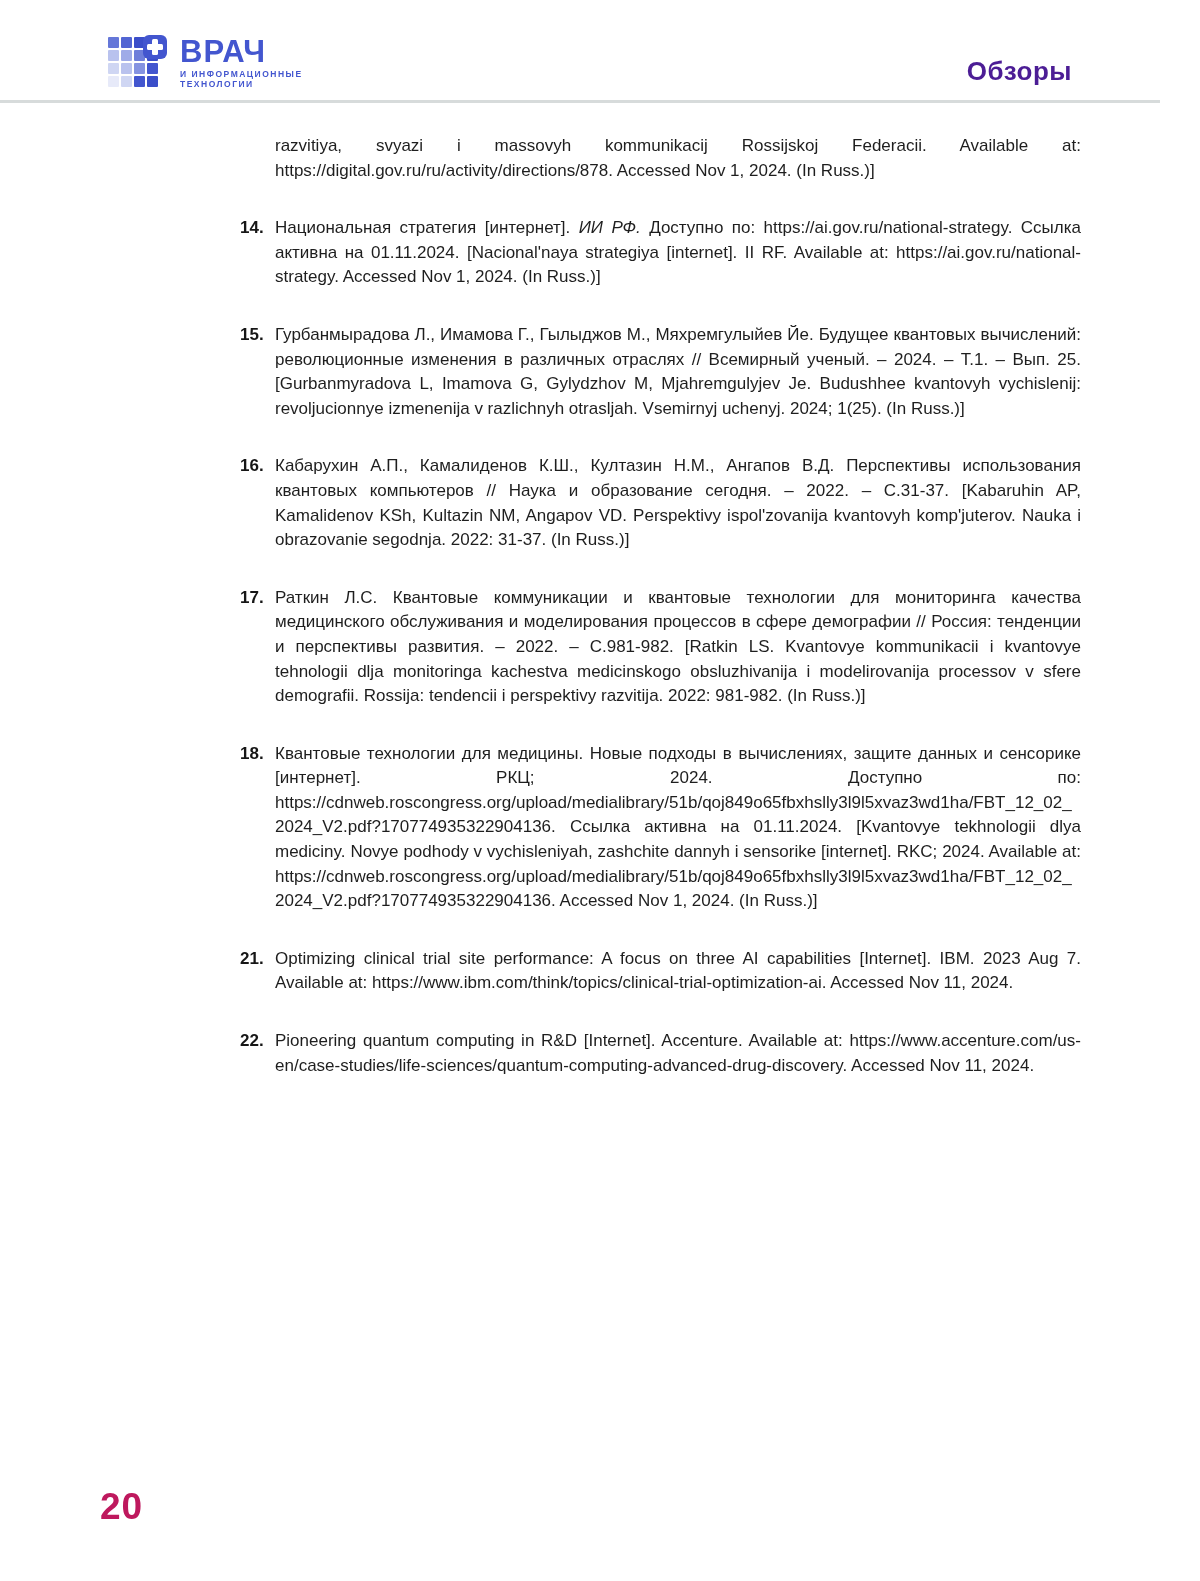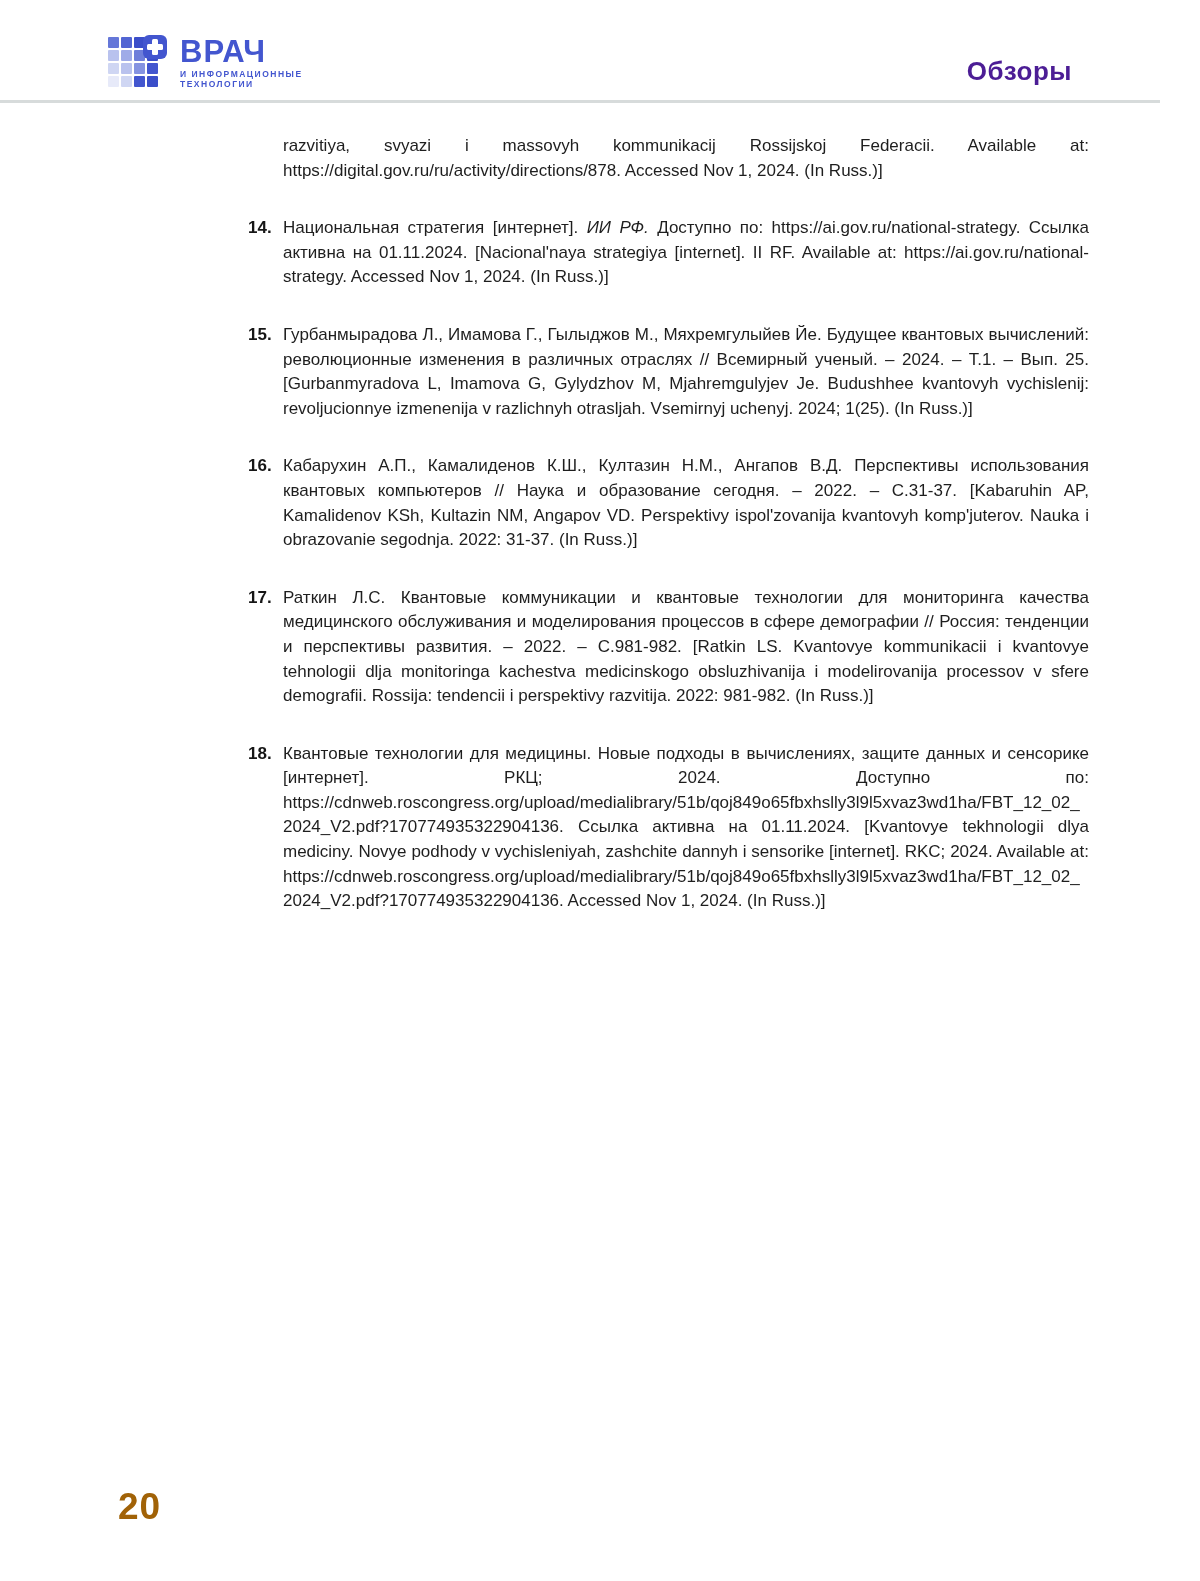--- a/index.html
+++ b/index.html
@@ -42,40 +42,40 @@
     margin-top:3px;
     font-size:8.5px;line-height:10px;font-weight:700;
     color:#4356cf;letter-spacing:1.5px;
   }
   .section-label{
     position:absolute;right:128px;top:56px;
     font-size:26px;font-weight:700;color:#4c1d95;letter-spacing:0.5px;
   }
   
   .refs{
-    position:absolute;left:248px;top:134px;width:841px;
+    position:absolute;left:240px;top:134px;width:841px;
     font-size:17px;line-height:24.6px;color:#1e1e1e;
   }
   .cont{
     margin:0 0 0 35px;
     text-align:justify;overflow-wrap:anywhere;
   }
   ol.ref-list{list-style:none;margin:0;padding:0;}
   .ref{display:flex;align-items:flex-start;margin-top:33px;}
   .ref .num{
     flex:0 0 35px;width:35px;font-weight:700;color:#161616;
   }
   .ref .txt{
     flex:1 1 auto;text-align:justify;overflow-wrap:anywhere;
   }
   .ref .txt em{font-style:italic;}
   
   .page-number{
-    position:absolute;left:118px;top:1486px;
-    font-size:37px;font-weight:700;color:#a16207;letter-spacing:1px;
+    position:absolute;left:100px;top:1486px;
+    font-size:37px;font-weight:700;color:#be185d;letter-spacing:1px;
   }
 </style>
 </head>
 <body>
 
 <div class="page">
 
   <div class="header">
     <div class="logo">
       <div class="logo-mark">
@@ -127,18 +127,26 @@
         <span class="txt">Кабарухин А.П., Камалиденов К.Ш., Култазин Н.М., Ангапов В.Д. Перспективы использования квантовых компьютеров // Наука и образование сегодня. – 2022. – С.31-37. [Kabaruhin AP, Kamalidenov KSh, Kultazin NM, Angapov VD. Perspektivy ispol'zovanija kvantovyh komp'juterov. Nauka i obrazovanie segodnja. 2022: 31-37. (In Russ.)]</span>
       </li>
       <li class="ref">
         <span class="num">17.</span>
         <span class="txt">Раткин Л.С. Квантовые коммуникации и квантовые технологии для мониторинга качества медицинского обслуживания и моделирования процессов в сфере демографии // Россия: тенденции и перспективы развития. – 2022. – С.981-982. [Ratkin LS. Kvantovye kommunikacii i kvantovye tehnologii dlja monitoringa kachestva medicinskogo obsluzhivanija i modelirovanija processov v sfere demografii. Rossija: tendencii i perspektivy razvitija. 2022: 981-982. (In Russ.)]</span>
       </li>
       <li class="ref">
         <span class="num">18.</span>
         <span class="txt">Квантовые технологии для медицины. Новые подходы в вычислениях, защите данных и сенсорике [интернет]. РКЦ; 2024. Доступно по: https://cdnweb.roscongress.org/upload/medialibrary/51b/qoj849o65fbxhslly3l9l5xvaz3wd1ha/FBT_12_02_2024_V2.pdf?170774935322904136. Ссылка активна на 01.11.2024. [Kvantovye tekhnologii dlya mediciny. Novye podhody v vychisleniyah, zashchite dannyh i sensorike [internet]. RKC; 2024. Available at: https://cdnweb.roscongress.org/upload/medialibrary/51b/qoj849o65fbxhslly3l9l5xvaz3wd1ha/FBT_12_02_2024_V2.pdf?170774935322904136. Accessed Nov 1, 2024. (In Russ.)]</span>
       </li>
+      <li class="ref">
+        <span class="num">21.</span>
+        <span class="txt">Optimizing clinical trial site performance: A focus on three AI capabilities [Internet]. IBM. 2023 Aug 7. Available at: https://www.ibm.com/think/topics/clinical-trial-optimization-ai. Accessed Nov 11, 2024.</span>
+      </li>
+      <li class="ref">
+        <span class="num">22.</span>
+        <span class="txt">Pioneering quantum computing in R&amp;D [Internet]. Accenture. Available at: https://www.accenture.com/us-en/case-studies/life-sciences/quantum-computing-advanced-drug-discovery. Accessed Nov 11, 2024.</span>
+      </li>
     </ol>
   </div>
 
   <div class="page-number">20</div>
 
 </div>
 
 </body></html>

